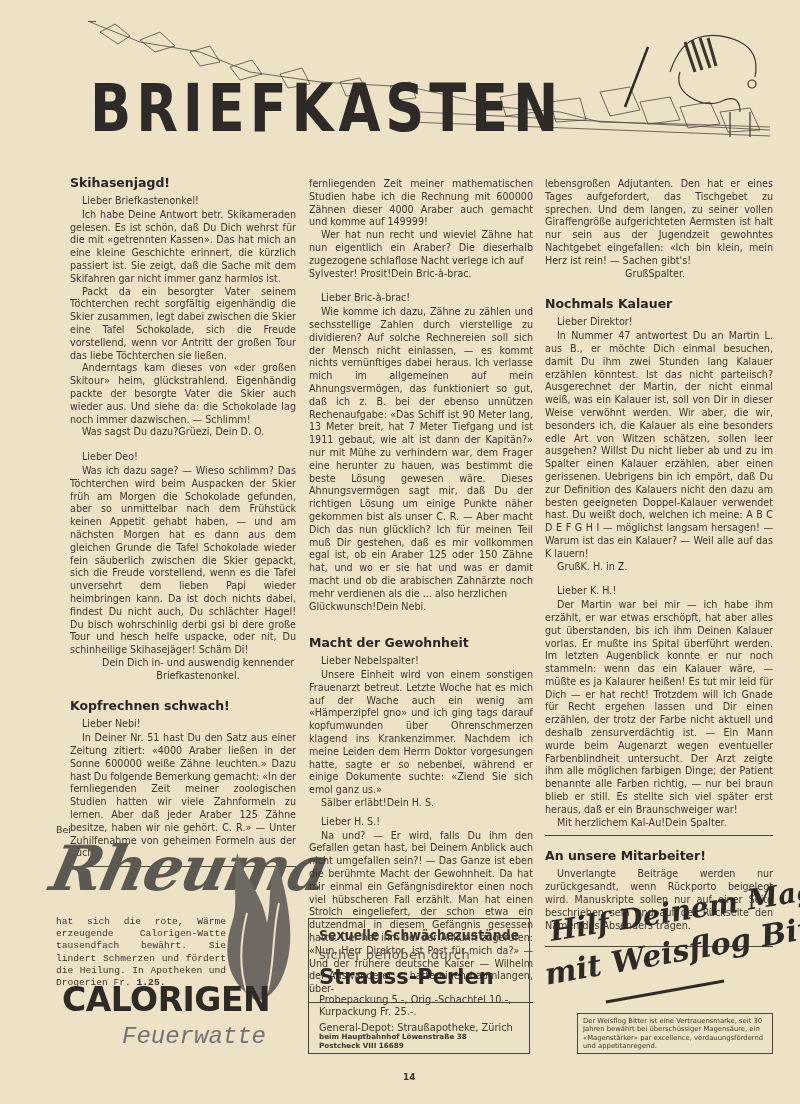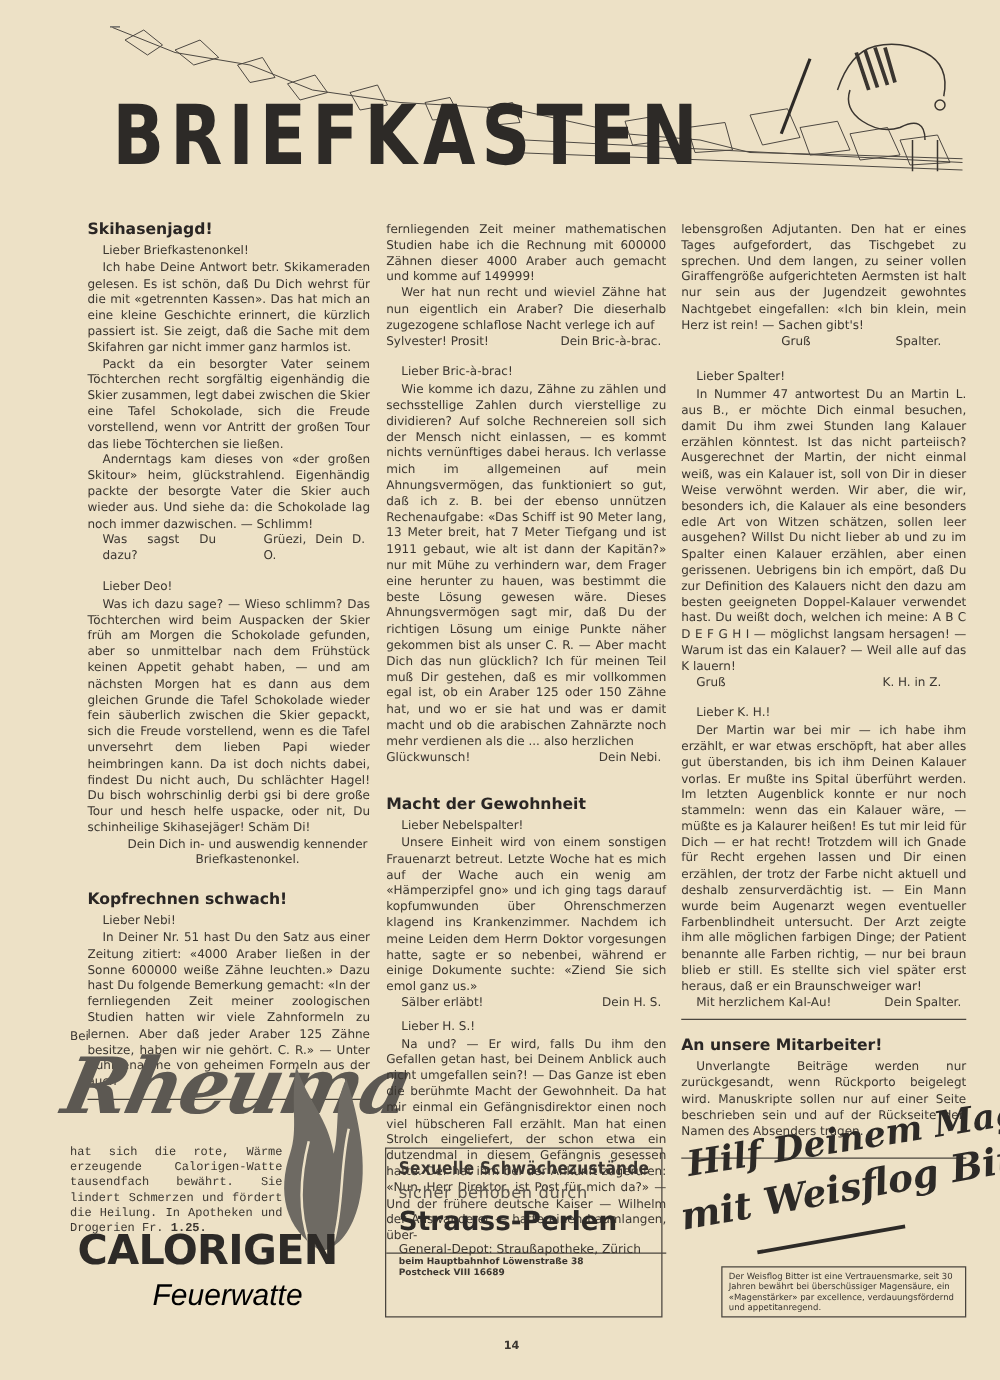--- a/index.html
+++ b/index.html
@@ -22,35 +22,35 @@
   .dash { position:absolute; left:88px; top:21px; width:8px; height:1px; background:#555; }
 
   .col { position:absolute; top:175px; font-size:9.6px; line-height:12.8px; text-align:justify; }
   .col1 { left:70px; width:226px; }
   .col2 { left:309px; width:224px; top:178px; }
   .col3 { left:545px; width:228px; top:178px; }
 
   .h { font-weight:bold; font-size:12.5px; line-height:16px; color:#2a2624; margin:0 0 4px 0; text-align:left; }
   .p { margin:0; text-indent:12px; }
   .sal { margin:0 0 1px 12px; text-align:left; }
-  .sign { display:flex; justify-content:space-between; padding-left:12px; padding-right:4px;gap:38px; }
+  .sign { display:flex; padding-left:12px; padding-right:4px; }
   .center { text-align:center; }
   .gap { height:12px; }
   .rule { border-top:1.3px solid #4a453e; margin:6px 0 0 0; }
 
   .ad-rheuma { position:absolute; left:52px; top:818px; width:245px; height:260px; }
   .ad-rheuma .bei { position:absolute; left:4px; top:6px; font-size:9.5px; }
   .ad-rheuma .rheuma {
     position:absolute; left:0; top:14px; font-family:"DejaVu Serif", serif; font-style:italic; font-weight:bold;
     font-size:62px; color:#5c5852; letter-spacing:-2px; transform:skewX(-12deg);
   }
   .ad-rheuma .flame { position:absolute; left:165px; top:35px; width:80px; height:150px; }
   .ad-rheuma .body { position:absolute; left:4px; top:98px; width:170px; font-size:9.6px; line-height:12.2px; text-align:justify;font-family:Liberation Mono, monospace; }
   .ad-rheuma .brand { position:absolute; left:10px; top:162px; font-weight:bold; font-size:33px; letter-spacing:-0.5px; color:#2d2a27; }
-  .ad-rheuma .sub { position:absolute; left:70px; top:205px; font-family:Liberation Sans, sans-serif; font-style:italic; font-size:24px; color:#000000; }
+  .ad-rheuma .sub { position:absolute; left:70px; top:205px; font-family:Liberation Mono, monospace; font-style:italic; font-size:24px; color:#737373; }
 
   .ad-strauss {
     position:absolute; left:308px; top:918px; width:222px; height:136px;
     border:1.5px solid #4a453e; box-sizing:border-box; padding:8px 10px;
   }
   .ad-strauss .l1 { font-weight:bold; font-size:14px; letter-spacing:0.2px; color:#3a3530; transform:scaleX(0.88); transform-origin:left; white-space:nowrap; }
   .ad-strauss .l2 { font-size:13px; margin-top:4px; color:#5a554e; letter-spacing:0.5px; }
   .ad-strauss .l3 { font-weight:bold; font-size:21px; margin-top:3px; color:#2d2a27; }
   .ad-strauss .l4 { font-size:9.8px; line-height:11.5px; margin-top:5px; }
   .ad-strauss .l5 { font-size:9.8px; margin-top:5px; }
@@ -163,33 +163,38 @@
     <div class="gap" style="height:6px"></div>
     <p class="sal">Lieber H. S.!</p>
     <p class="p">Na und? — Er wird, falls Du ihm den Gefallen getan hast, bei Deinem Anblick auch nicht umgefallen sein?! — Das Ganze ist eben die berühmte Macht der Gewohnheit. Da hat mir einmal ein Gefängnisdirektor einen noch viel hübscheren Fall erzählt. Man hat einen Strolch eingeliefert, der schon etwa ein dutzendmal in diesem Gefängnis gesessen hatte. Der hat ihm bei der Ankunft zugerufen: «Nun, Herr Direktor, ist Post für mich da?» — Und der frühere deutsche Kaiser — Wilhelm der Auswanderer — hatte einen baumlangen, über-</p>
     <div class="rule"></div>
   </div>
 
   <div class="ad-strauss">
     <div class="l1">Sexuelle Schwächezustände</div>
     <div class="l2">sicher behoben durch</div>
     <div class="l3">Strauss-Perlen</div>
+    <div class="l4">
+      <div>Probepackung 5.-, Orig.-Schachtel 10.-,</div>
+      <div>Kurpackung Fr. 25.-.</div>
+    </div>
     <div class="l5">General-Depot: Straußapotheke, Zürich</div>
     <div class="l6">beim Hauptbahnhof Löwenstraße 38</div>
     <div class="l6">Postcheck VIII 16689</div>
   </div>
 
   <div class="col col3">
     <p class="p" style="text-indent:0">lebensgroßen Adjutanten. Den hat er eines Tages aufgefordert, das Tischgebet zu sprechen. Und dem langen, zu seiner vollen Giraffengröße aufgerichteten Aermsten ist halt nur sein aus der Jugendzeit gewohntes Nachtgebet eingefallen: «Ich bin klein, mein Herz ist rein! — Sachen gibt's!</p>
     <div class="sign" style="padding-left:80px;padding-right:20px">
       <span>Gruß</span>
       <span>Spalter.</span>
     </div>
     <div class="gap" style="height:16px"></div>
-    <p class="sal">Lieber Spalter!</p>
+    <div class="h">Nochmals Kalauer</div>
+    <p class="sal">Lieber Direktor!</p>
     <p class="p">In Nummer 47 antwortest Du an Martin L. aus B., er möchte Dich einmal besuchen, damit Du ihm zwei Stunden lang Kalauer erzählen könntest. Ist das nicht parteiisch? Ausgerechnet der Martin, der nicht einmal weiß, was ein Kalauer ist, soll von Dir in dieser Weise verwöhnt werden. Wir aber, die wir, besonders ich, die Kalauer als eine besonders edle Art von Witzen schätzen, sollen leer ausgehen? Willst Du nicht lieber ab und zu im Spalter einen Kalauer erzählen, aber einen gerissenen. Uebrigens bin ich empört, daß Du zur Definition des Kalauers nicht den dazu am besten geeigneten Doppel-Kalauer verwendet hast. Du weißt doch, welchen ich meine: A B C D E F G H I — möglichst langsam hersagen! — Warum ist das ein Kalauer? — Weil alle auf das K lauern!</p>
     <div class="sign" style="padding-right:20px">
       <span>Gruß</span>
       <span>K. H. in Z.</span>
     </div>
     <div class="gap"></div>
     <p class="sal">Lieber K. H.!</p>
     <p class="p">Der Martin war bei mir — ich habe ihm erzählt, er war etwas erschöpft, hat aber alles gut überstanden, bis ich ihm Deinen Kalauer vorlas. Er mußte ins Spital überführt werden. Im letzten Augenblick konnte er nur noch stammeln: wenn das ein Kalauer wäre, — müßte es ja Kalaurer heißen! Es tut mir leid für Dich — er hat recht! Trotzdem will ich Gnade für Recht ergehen lassen und Dir einen erzählen, der trotz der Farbe nicht aktuell und deshalb zensurverdächtig ist. — Ein Mann wurde beim Augenarzt wegen eventueller Farbenblindheit untersucht. Der Arzt zeigte ihm alle möglichen farbigen Dinge; der Patient benannte alle Farben richtig, — nur bei braun blieb er still. Es stellte sich viel später erst heraus, daß er ein Braunschweiger war!</p>
     <div class="sign">
       <span>Mit herzlichem Kal-Au!</span>

